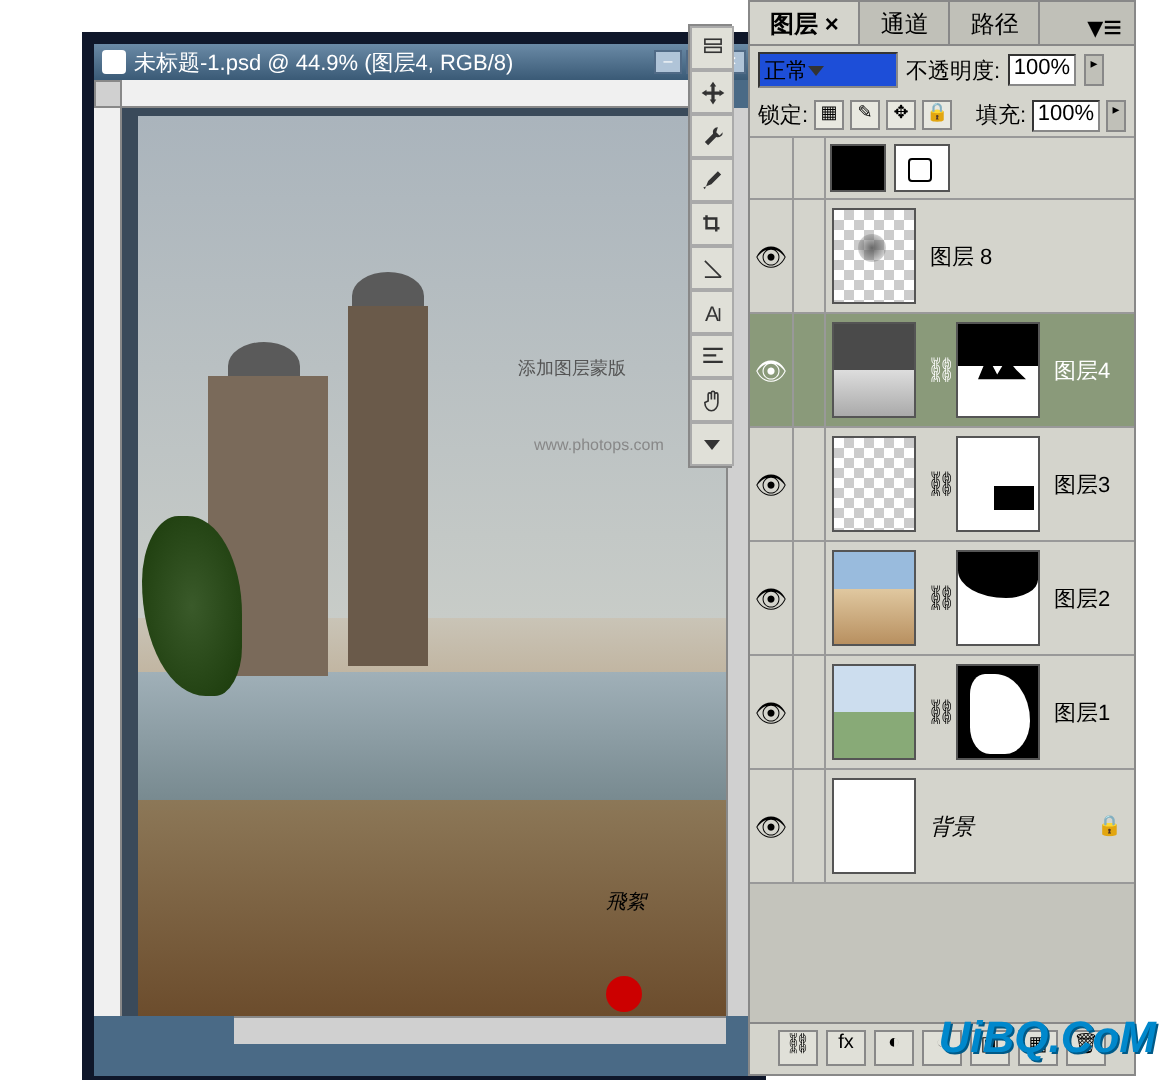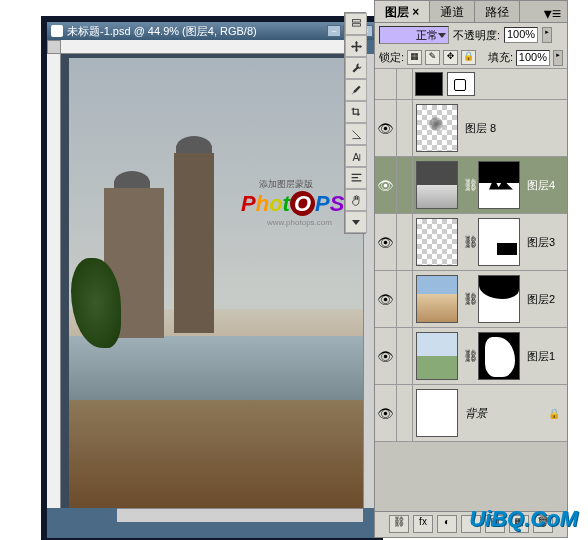--- a/index.html
+++ b/index.html
@@ -48,21 +48,21 @@
 .v-toolbar .tool svg { width: 13px; height: 13px; }
 
 
 .layers-panel { position: absolute; left: 374px; top: 0; width: 194px; height: 538px; background: #d4d4cc; border: 1px solid #888; }
 .panel-tabs { display: flex; height: 22px; background: #c0c0b8; border-bottom: 1px solid #888; }
 .panel-tab { padding: 3px 10px; font-size: 12px; border-right: 1px solid #888; cursor: pointer; }
 .panel-tab.active { background: #d4d4cc; font-weight: bold; }
 .panel-close { margin-left: auto; padding: 3px 6px; cursor: pointer; }
 
 .blend-row { display: flex; align-items: center; height: 24px; padding: 2px 4px; font-size: 11px; gap: 4px; }
-.blend-select { flex: 0 0 70px; height: 18px; background: #c4b5fd; border: 1px inset #888; padding: 0 2px; display: flex; align-items: center; justify-content: flex-end; cursor: pointer; }
+.blend-select { flex: 0 0 70px; height: 18px; background: #1d4ed8; border: 1px inset #888; padding: 0 2px; display: flex; align-items: center; justify-content: flex-start; cursor: pointer; }
 .pct-input { width: 34px; height: 16px; background: #fff; border: 1px inset #888; text-align: right; padding-right: 2px; }
 .pct-arrow { width: 10px; height: 16px; background: #c0c0b8; border: 1px solid #888; font-size: 7px; text-align: center; cursor: pointer; }
 
 .lock-row { display: flex; align-items: center; height: 22px; padding: 2px 4px; font-size: 11px; gap: 3px; border-bottom: 1px solid #999; }
 .lock-icon { width: 15px; height: 15px; border: 1px solid #888; background: #e8e8e0; font-size: 9px; text-align: center; cursor: pointer; }
 
 .layers-list { height: 442px; overflow-y: auto; background: #c4c4bc; }
 .layer-row { display: flex; align-items: center; min-height: 56px; border-bottom: 1px solid #999; background: #d4d4cc; }
 .layer-row.selected { background: #8a9a7a; color: #fff; }
 .layer-row.short { min-height: 30px; }
@@ -117,22 +117,22 @@
     <div class="canvas">
       <div class="canvas-sky"></div>
       <div class="canvas-ground"></div>
       <div class="canvas-water"></div>
       <div class="canvas-dome2"></div>
       <div class="canvas-castle"></div>
       <div class="canvas-dome"></div>
       <div class="canvas-tower"></div>
       <div class="canvas-tree"></div>
       <div class="logo-sub">添加图层蒙版</div>
-      <div class="logo"><span class="p">P</span><span class="h">h</span><span class="o1">o</span><span class="t">t</span><span class="o2">O</span><span class="p2">P</span><span class="s">S</span></div>
       <div class="logo-url">www.photops.com</div>
+      <div class="seal">飛絮<div class="seal-red"></div></div>
     </div>
   </div>
   <div class="scrollbar-v"></div>
   <div class="scrollbar-h"></div>
 </div>
 
 <div class="v-toolbar">
   <div class="tool">
       <svg viewBox="0 0 16 16">
         <rect x="3" y="2" width="10" height="3" fill="none" stroke="#333"></rect>

